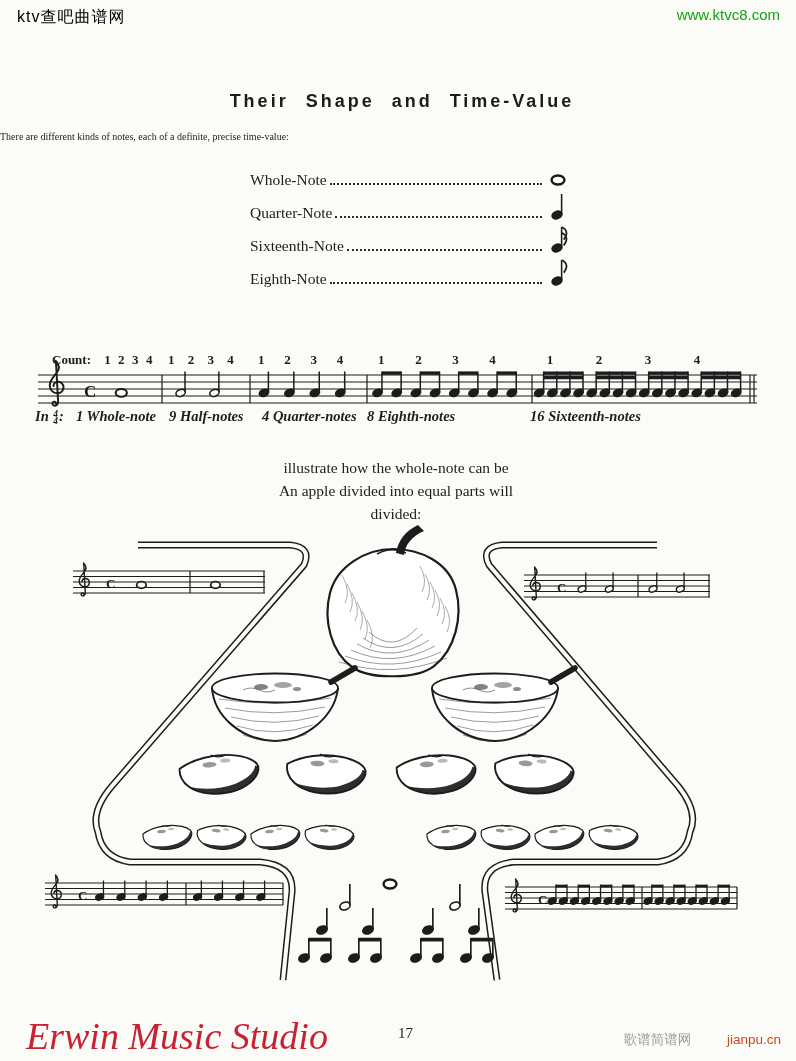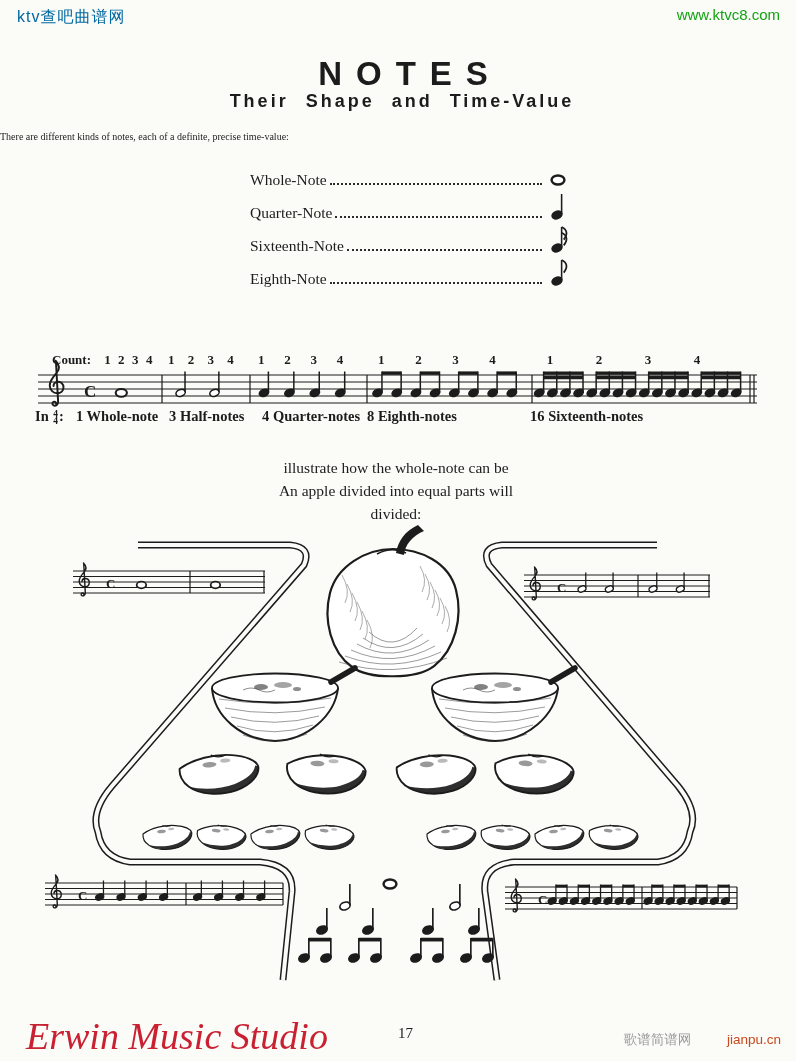--- a/index.html
+++ b/index.html
@@ -1,34 +1,34 @@
 <!DOCTYPE html>
 <html><head>
 <meta charset="utf-8">
 <style>
   html,body{margin:0;padding:0;background:#777;}
   .page{position:relative;width:796px;height:1061px;background:#fbfbf8;overflow:hidden;
         font-family:"Liberation Serif",serif;color:#1c1c1c;}
   .wm{position:absolute;font-family:"Liberation Sans",sans-serif;}
-  .wm-tl{left:17px;top:7px;font-size:16px;letter-spacing:1px;color:#0369a1;}
+  .wm-tl{left:17px;top:7px;font-size:16px;letter-spacing:1px;color:#000000;}
   .wm-tr{right:16px;top:6px;font-size:15px;color:#13a313;}
   .title{position:absolute;left:0;width:100%;top:33px;text-align:center;
          font-family:"Liberation Sans",sans-serif;font-weight:bold;font-size:33px;
          letter-spacing:14px;text-indent:24px;}
   .subtitle{position:absolute;left:0;width:100%;top:76px;text-align:center;
          font-family:"Liberation Sans",sans-serif;font-weight:bold;font-size:18px;
          letter-spacing:3px;word-spacing:9px;text-indent:8px;}
   .intro{position:absolute;left:0;width:100%;top:131px;text-align:left;font-size:10px;margin:0;}
   .note-table{position:absolute;left:250px;top:157px;width:318px;}
   .note-row{display:flex;align-items:flex-end;height:33px;}
   .nlabel{font-size:15.5px;line-height:20px;margin-top:29px;}
   .leader{flex:1;border-bottom:2px dotted #2b2b2b;margin:0 8px 5px 3px;height:1px;}
   .nicon{width:18px;height:34px;flex:0 0 auto;}
   .staff-caption{position:absolute;left:0;top:408px;width:796px;height:22px;
-                 font-weight:bold;font-size:14.5px;}
+                 font-weight:bold;font-size:14.5px;font-style:italic;}
   .cap{position:absolute;top:0;white-space:nowrap;}
   .frac{display:inline-block;vertical-align:-3px;margin:0 1px;}
   .fn{display:block;font-size:9.5px;line-height:7.5px;text-align:center;font-weight:bold;}
   .apple-caption{position:absolute;left:250px;top:456px;width:292px;text-align:center;
                  font-size:15.5px;line-height:23px;}
   svg.abs{position:absolute;}
   .studio{position:absolute;left:26px;top:1014px;font-size:38px;font-style:italic;
           font-family:"Liberation Serif",serif;color:#c92132;white-space:nowrap;}
   .pageno{position:absolute;left:398px;top:1025px;font-size:15px;}
   .site{position:absolute;right:15px;top:1031px;font-size:13.5px;
@@ -37,21 +37,20 @@
   .site .surl{color:#c8491d;padding-left:32px;}
 </style>
 </head>
 <body>
 
 <div class="page">
 
   <div class="wm wm-tl">ktv查吧曲谱网</div>
   <div class="wm wm-tr">www.ktvc8.com</div>
 
-  <h1 class="title">NOTES</h1>
   <h2 class="subtitle">Their Shape and Time-Value</h2>
 
   <p class="intro">There are different kinds of notes, each of a definite, precise time-value:</p>
 
   <div class="note-table" id="noteTable">
       <div class="note-row">
         <span class="nlabel">Whole-Note</span>
         <span class="leader"></span>
         <svg class="nicon" viewBox="0 0 18 34">
           <ellipse cx="8" cy="24" rx="6.4399999999999995" ry="4.484999999999999" fill="#fff" stroke="#1c1c1c" stroke-width="2.415"></ellipse>
@@ -196,21 +195,21 @@
         <text x="693.6629213483146" y="364" font-family="Liberation Serif, serif" font-size="13" font-weight="bold" text-anchor="start" fill="#1c1c1c">4</text>
         <line x1="750" y1="375" x2="750" y2="403" stroke="#1c1c1c" stroke-width="1.2"></line>
         <line x1="754" y1="375" x2="754" y2="403" stroke="#1c1c1c" stroke-width="1.2"></line>
       </g>
       <text x="52" y="364" font-family="Liberation Serif, serif" font-size="13" font-weight="bold" text-anchor="start" fill="#1c1c1c">Count:</text>
     </svg>
 
   <div class="staff-caption">
     <span class="cap" style="left:35px"><span>In</span>&nbsp;<span class="frac"><span class="fn">4</span><span class="fn">4</span></span><span>:</span></span>
     <span class="cap" style="left:76px">1 Whole-note</span>
-    <span class="cap" style="left:169px">3 Half-notes</span>
+    <span class="cap" style="left:169px">9 Half-notes</span>
     <span class="cap" style="left:262px">4 Quarter-notes</span>
     <span class="cap" style="left:367px">8 Eighth-notes</span>
     <span class="cap" style="left:530px">16 Sixteenth-notes</span>
   </div>
 
   <div class="apple-caption">
     <div>illustrate how the whole-note can be</div>
     <div>An apple divided into equal parts will</div>
     <div>divided:</div>
   </div>

